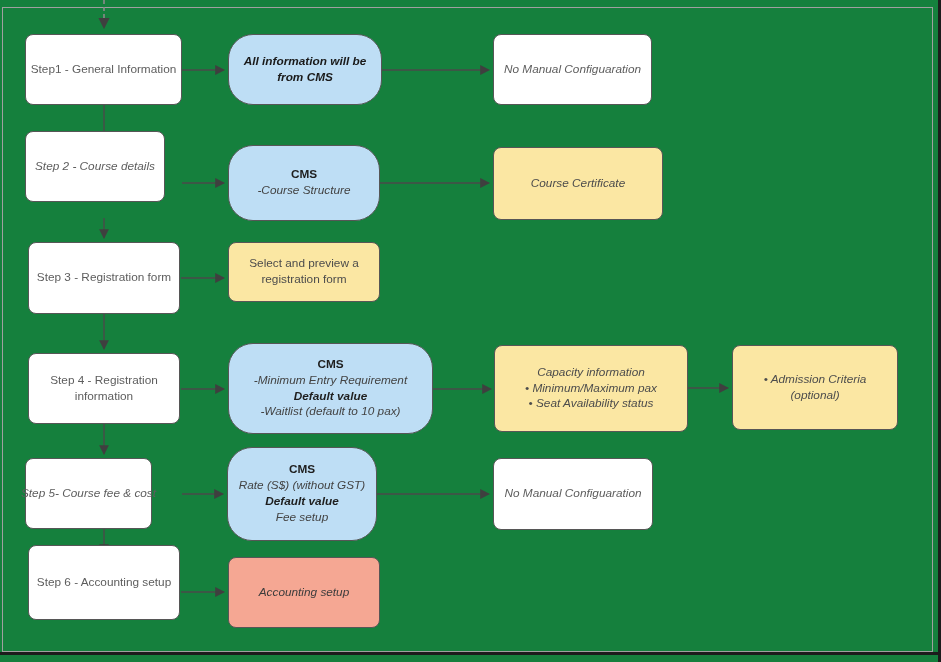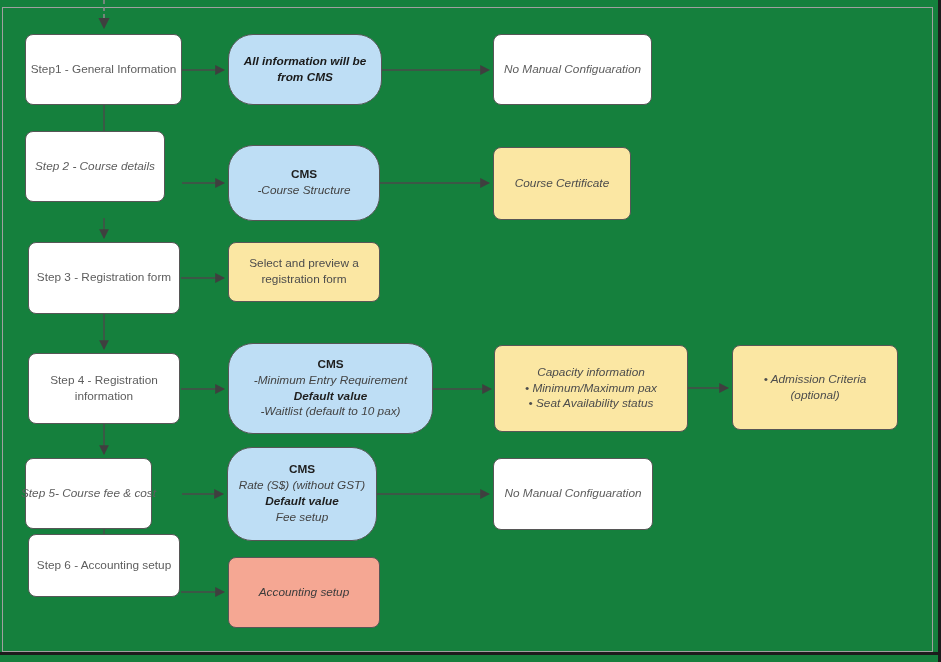--- a/index.html
+++ b/index.html
@@ -74,21 +74,21 @@
   </div>
   <div class="node" style="left:28px;top:242px;width:152px;height:72px">
     <div>Step 3 - Registration form</div>
   </div>
   <div class="node" style="left:28px;top:353px;width:152px;height:71px">
     <div>Step 4 - Registration information</div>
   </div>
   <div class="node" style="left:25px;top:458px;width:127px;height:71px">
     <div class="nw">Step 5- Course fee &amp; cost</div>
   </div>
-  <div class="node" style="left:28px;top:534px;width:152px;height:63px">
+  <div class="node" style="left:28px;top:545px;width:152px;height:75px">
     <div>Step 6 - Accounting setup</div>
   </div>
 
   <div class="node blue" style="left:228px;top:34px;width:154px;height:71px">
     <div class="bi">All information will be from CMS</div>
   </div>
   <div class="node blue" style="left:228px;top:145px;width:152px;height:76px">
     <div class="b">CMS</div>
     <div class="nw">-Course Structure</div>
   </div>
@@ -107,21 +107,21 @@
     <div class="b nw">Default value</div>
     <div class="nw">Fee setup</div>
   </div>
   <div class="node salmon" style="left:228px;top:557px;width:152px;height:71px">
     <div class="nw">Accounting setup</div>
   </div>
 
   <div class="node" style="left:493px;top:34px;width:159px;height:71px">
     <div class="nw">No Manual Configuaration</div>
   </div>
-  <div class="node yellow" style="left:493px;top:147px;width:138px;height:73px">
+  <div class="node yellow" style="left:493px;top:147px;width:170px;height:73px">
     <div class="nw">Course Certificate</div>
   </div>
   <div class="node yellow" style="left:494px;top:345px;width:194px;height:87px">
     <div class="nw">Capacity information</div>
     <div class="nw">•  Minimum/Maximum pax</div>
     <div class="nw">•  Seat Availability status</div>
   </div>
   <div class="node" style="left:493px;top:458px;width:160px;height:72px">
     <div class="nw">No Manual Configuaration</div>
   </div>

